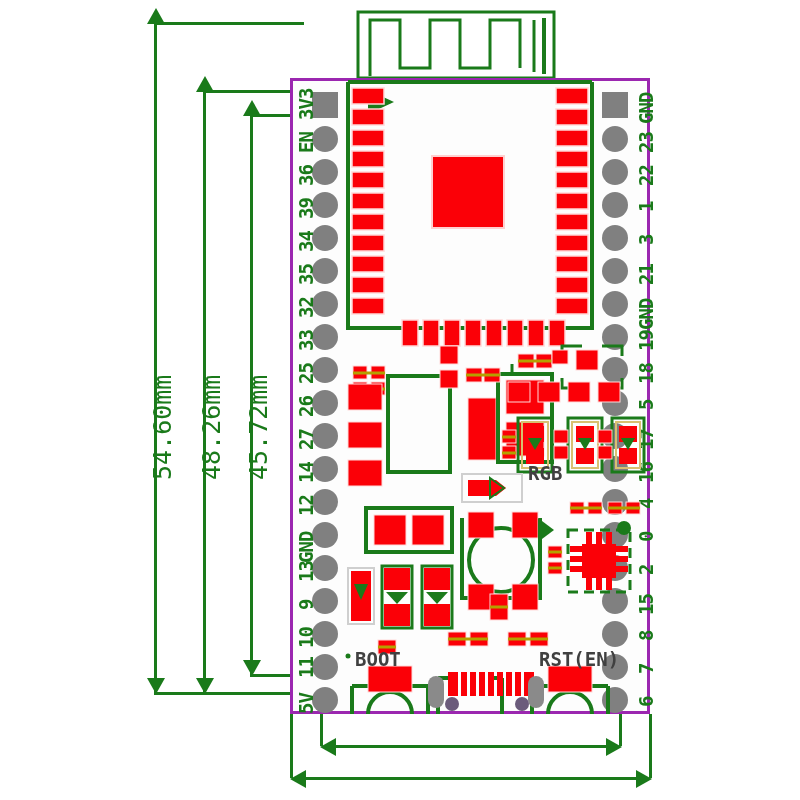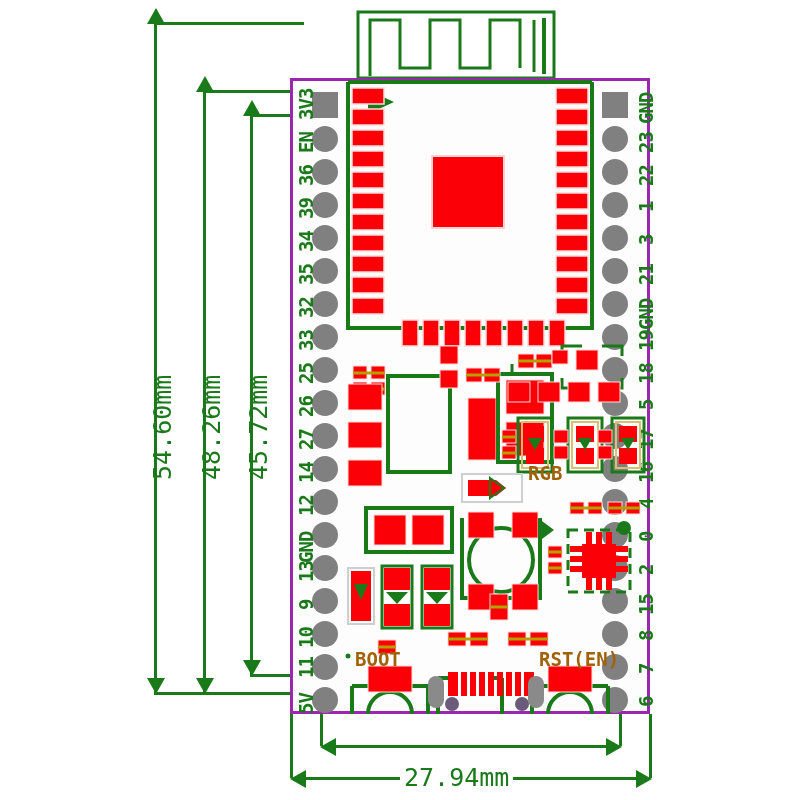--- a/index.html
+++ b/index.html
@@ -45,21 +45,21 @@
     color: #1a7a1a;
     font-size: 19px;
     font-weight: bold;
     font-family: "DejaVu Sans Mono", monospace;
     white-space: nowrap;
     transform-origin: 0 0;
     transform: rotate(-90deg);
     letter-spacing: -1px;
   }
   .silklabel {
-    color: #a16207;
+    color: #404040;
     font-size: 19px;
     font-weight: bold;
     font-family: "DejaVu Sans Mono", monospace;
     white-space: nowrap;
   }
   .dim-arrow-up {
     width: 0; height: 0;
     border-left: 9px solid transparent;
     border-right: 9px solid transparent;
     border-bottom: 16px solid #1a7a1a;
@@ -113,21 +113,20 @@
   <div class="abs dim-line dim-v" style="left:619px; top:714px; height:32px;"></div>
   <div class="abs dim-line dim-h" style="left:330px; top:745px; width:282px;"></div>
   <div class="abs dim-arrow-left" style="left:320px; top:738px;"></div>
   <div class="abs dim-arrow-right" style="left:606px; top:738px;"></div>
 
   <div class="abs dim-line dim-v" style="left:290px; top:692px; height:86px;"></div>
   <div class="abs dim-line dim-v" style="left:649px; top:714px; height:64px;"></div>
   <div class="abs dim-line dim-h" style="left:300px; top:777px; width:342px;"></div>
   <div class="abs dim-arrow-left" style="left:290px; top:770px;"></div>
   <div class="abs dim-arrow-right" style="left:636px; top:770px;"></div>
-  <div class="abs dim-label" style="left:400px; top:763px; background:#fff; padding:0 4px;">27.94mm</div>
 
   <div class="abs" style="left:356px; top:6px; width:200px; height:78px;">
     <svg width="200" height="78" viewBox="0 0 200 78">
       <path d="M2 6 L198 6 L198 72 L2 72 Z" fill="none" stroke="#1a7a1a" stroke-width="3"></path>
       <path d="M14 70 L14 14 L44 14 L44 62 L74 62 L74 14 L104 14 L104 62 L134 62 L134 14 L164 14 L164 62" fill="none" stroke="#1a7a1a" stroke-width="3"></path>
       <path d="M178 14 L178 66" fill="none" stroke="#1a7a1a" stroke-width="3"></path>
       <path d="M188 12 L188 68" fill="none" stroke="#1a7a1a" stroke-width="4"></path>
     </svg>
   </div>
 

